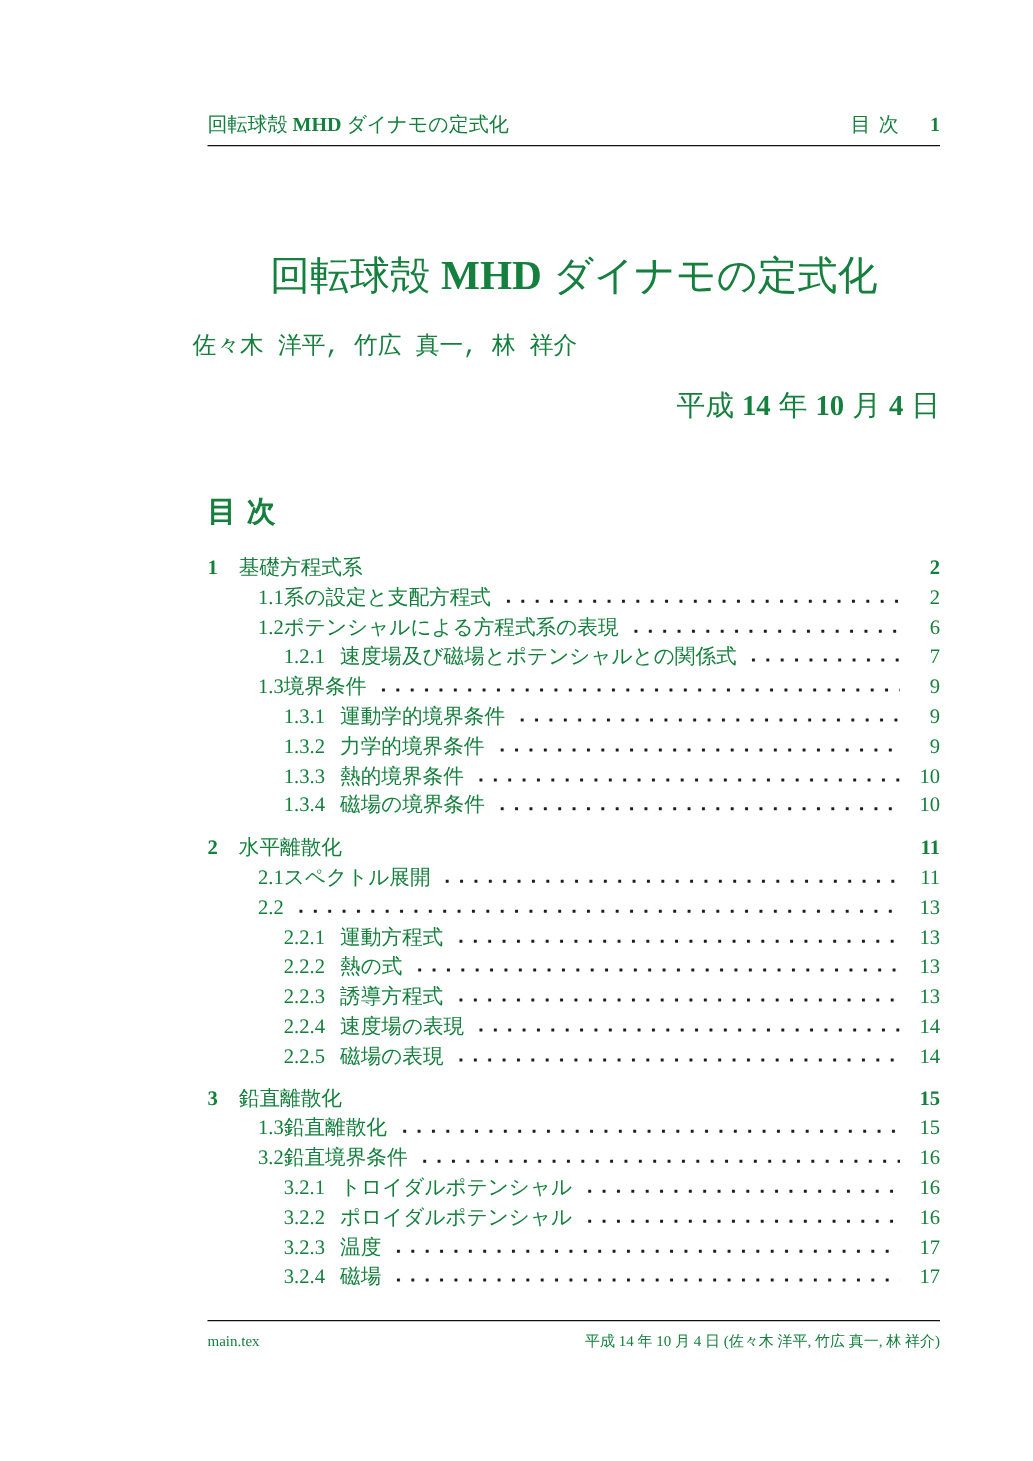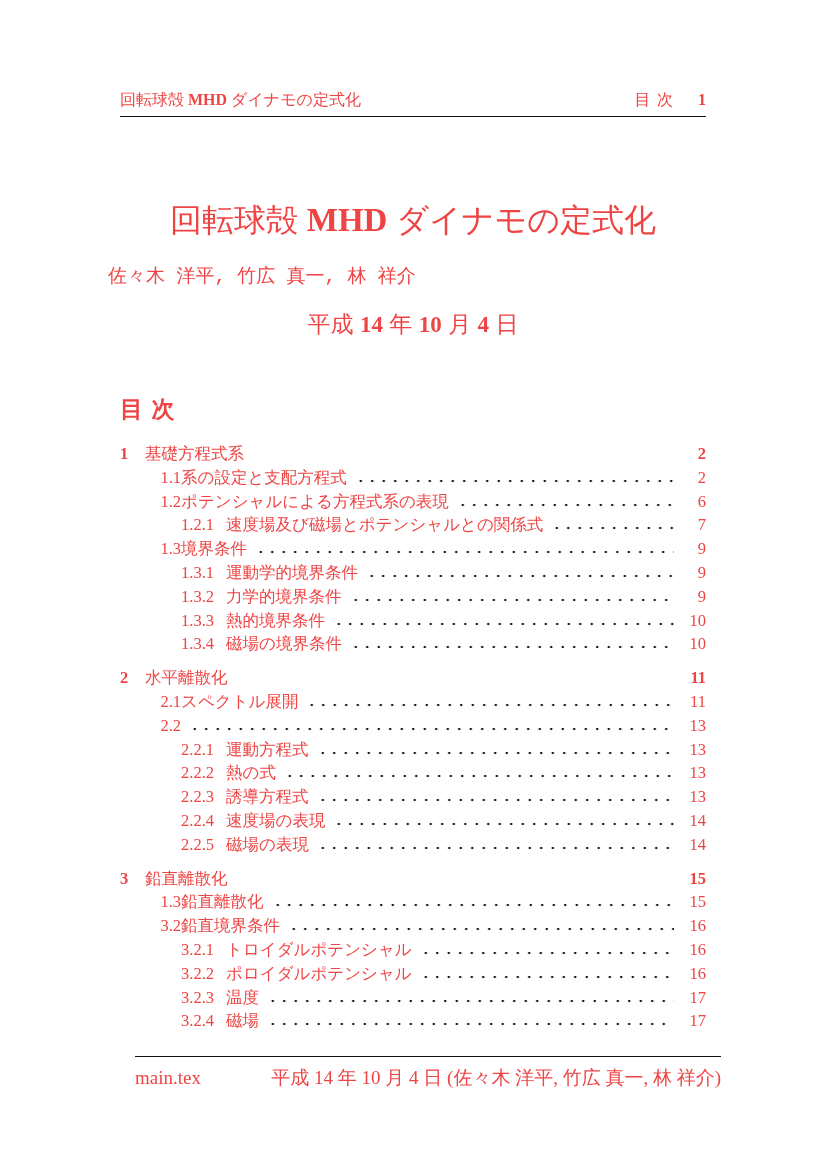--- a/index.html
+++ b/index.html
@@ -1,22 +1,23 @@
 <!DOCTYPE html>
 <html><head>
 <meta charset="utf-8">
 <style>
   html,body { margin:0; padding:0; background:#fff; }
   .page {
     position: relative;
     width: 768px; height: 1169px;
     background: #ffffff;
-    color: #ef4444;
+    color: #15803d;
     overflow: hidden;
     font-family: "Liberation Serif", serif;
+    margin-left: 46px;
   }
   .f-min { font-family: "Liberation Serif", serif; }
   .seg-bold { font-family: "Liberation Serif", serif; font-weight: bold; }
 
   
   .header {
     position: absolute; left: 120px; top: 84px; width: 586px; height: 27px;
     border-bottom: 1px solid #111;
     display: flex; justify-content: space-between; align-items: flex-end;
     padding-bottom: 5px; box-sizing: content-box;
@@ -34,21 +35,21 @@
     white-space: nowrap;
   }
   .doc-title .seg-bold { font-size: 33px; }
   .doc-authors {
     position: absolute; left: 108px; top: 262px; width: 586px;
     text-align: left; font-size: 19px; line-height: 30px;
     font-family: Liberation Mono, monospace;
   }
   .doc-date {
     position: absolute; left: 120px; top: 306px; width: 586px;
-    text-align: center; font-size: 23px; line-height: 36px;
+    text-align: right; font-size: 23px; line-height: 36px;
     font-family: "Liberation Sans", sans-serif;
   }
 
   
   .toc {
     position: absolute; left: 120px; top: 394px; width: 586px;
   }
   .toc-heading {
     font-family: "Liberation Sans", sans-serif;
     font-weight: 600; font-size: 23px; line-height: 30px;
@@ -73,25 +74,25 @@
   .toc-row.lvl1 .toc-num  { width: 25px; font-weight: bold; }
   .toc-row.lvl1 .toc-label{ font-family: "Liberation Sans", sans-serif; }
   .toc-row.lvl1 .toc-page { font-weight: bold; }
   .toc-row.lvl2 { padding-left: 25px; }
   .toc-row.lvl2 .toc-num { width: 36px; text-align: right; }
   .toc-row.lvl3 { padding-left: 61px; }
   .toc-row.lvl3 .toc-num { width: 45px; }
 
   
   .footer {
-    position: absolute; left: 135px; top: 1056px; width: 586px;
+    position: absolute; left: 120px; top: 1056px; width: 586px;
     border-top: 1px solid #111;
     display: flex; justify-content: space-between; align-items: baseline;
     padding-top: 8px;
-    font-size: 19px;
+    font-size: 12px;
     font-family: "Liberation Serif", serif;
   }
 </style>
 </head>
 <body>
 
 <div class="page">
 
   <div class="header">
     <span class="f-min"><span>回転球殻 </span><span class="seg-bold">MHD</span><span> ダイナモの定式化</span></span>

